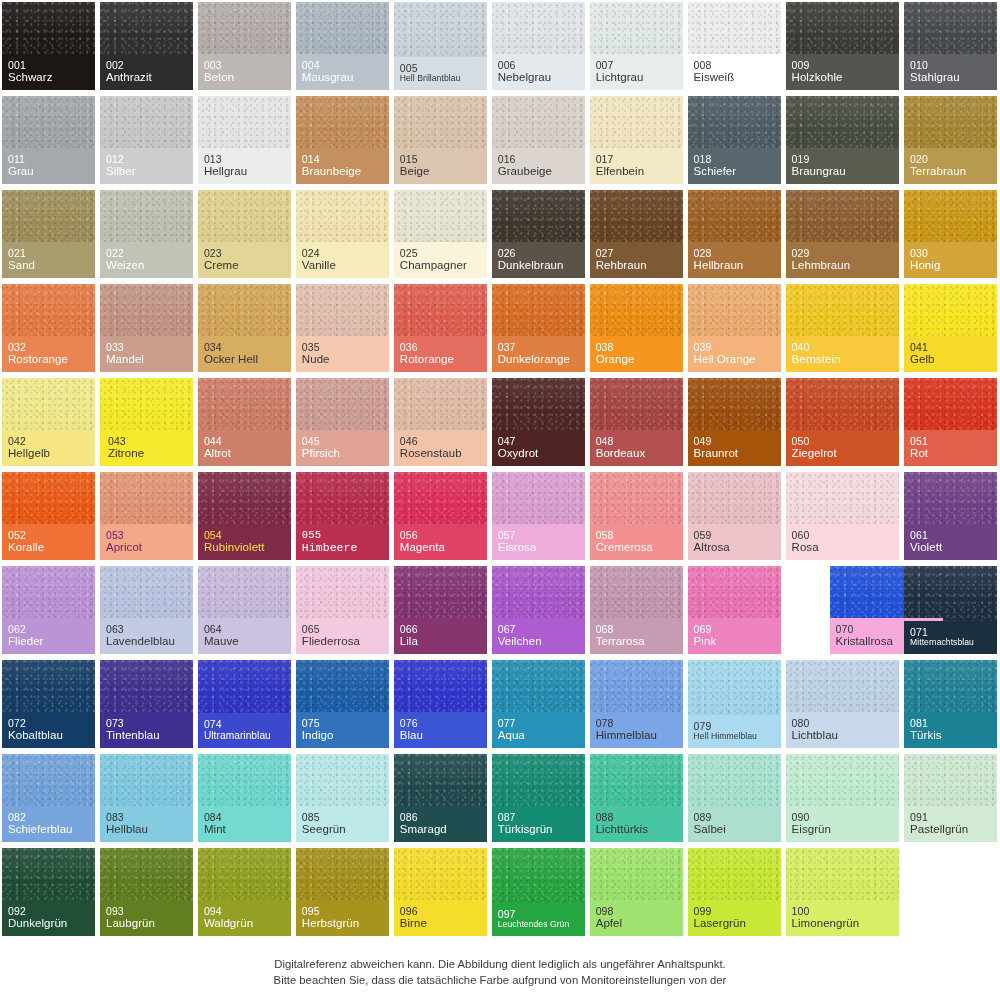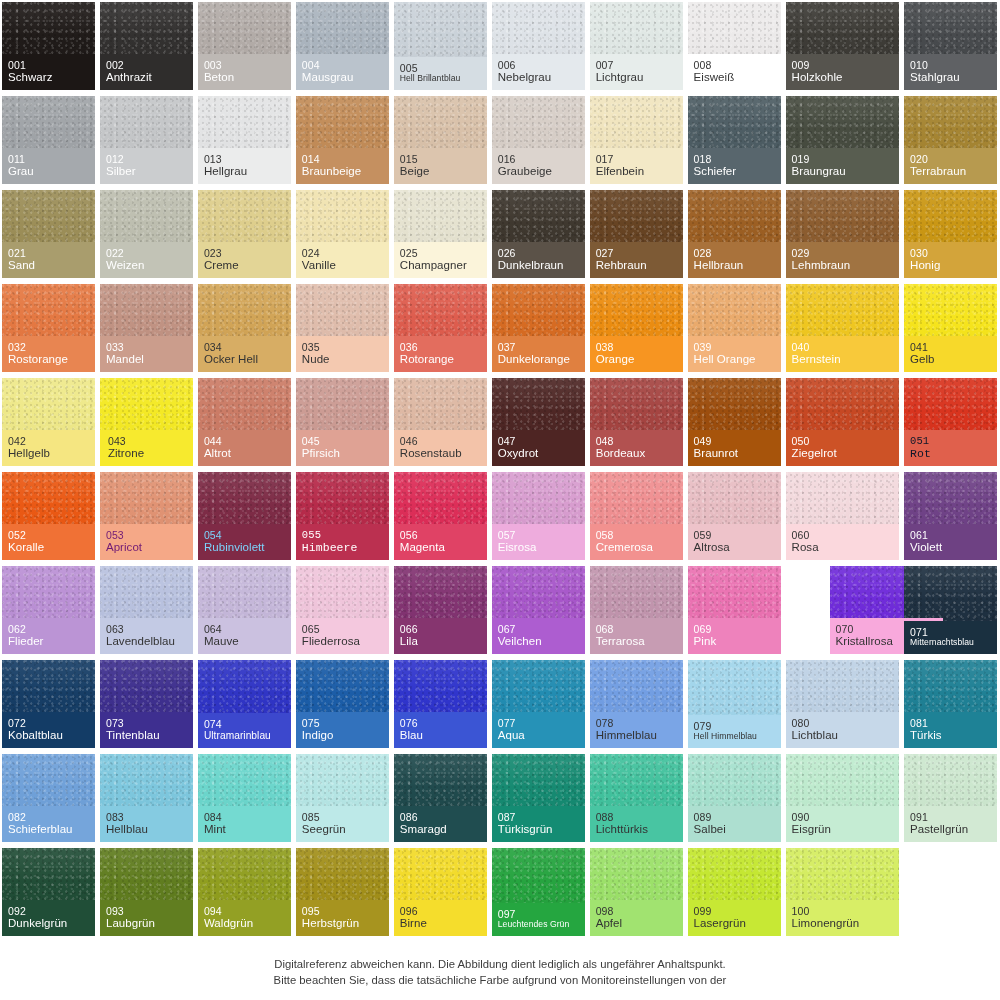--- a/index.html
+++ b/index.html
@@ -521,21 +521,21 @@
         <div class="swatch-texture"></div>
         <div class="swatch-label" style="background-color: rgb(205, 82, 38); color: rgb(255, 255, 255);">
           <span class="swatch-code">050</span>
           <span class="swatch-name">Ziegelrot</span>
         </div>
       </div>
     </div>
     <div class="swatch">
       <div class="swatch-inner" style="background-color: rgb(216, 48, 26);">
         <div class="swatch-texture"></div>
-        <div class="swatch-label" style="background-color: rgb(224, 96, 76); color: #0f172a; font-family: Liberation Mono, monospace;">
+        <div class="swatch-label" style="background-color: rgb(224, 96, 76); color: #ffffff;">
           <span class="swatch-code">051</span>
           <span class="swatch-name">Rot</span>
         </div>
       </div>
     </div>
     <div class="swatch">
       <div class="swatch-inner" style="background-color: rgb(234, 86, 16);">
         <div class="swatch-texture"></div>
         <div class="swatch-label" style="background-color: rgb(240, 113, 53); color: rgb(255, 255, 255);">
           <span class="swatch-code">052</span>
@@ -548,21 +548,21 @@
         <div class="swatch-texture"></div>
         <div class="swatch-label" style="background-color: rgb(245, 168, 135); color: #701a75;">
           <span class="swatch-code">053</span>
           <span class="swatch-name">Apricot</span>
         </div>
       </div>
     </div>
     <div class="swatch">
       <div class="swatch-inner" style="background-color: rgb(123, 40, 67);">
         <div class="swatch-texture"></div>
-        <div class="swatch-label" style="background-color: rgb(127, 42, 70); color: #7dd3fc;">
+        <div class="swatch-label" style="background-color: rgb(127, 42, 70); color: #fde047;">
           <span class="swatch-code">054</span>
           <span class="swatch-name">Rubinviolett</span>
         </div>
       </div>
     </div>
     <div class="swatch">
       <div class="swatch-inner" style="background-color: rgb(181, 39, 71); font-family: Liberation Mono, monospace;">
         <div class="swatch-texture"></div>
         <div class="swatch-label" style="background-color: rgb(187, 48, 80); color: rgb(255, 255, 255);">
           <span class="swatch-code">055</span>
@@ -690,21 +690,21 @@
     <div class="swatch">
       <div class="swatch-inner" style="background-color: rgb(234, 111, 176);">
         <div class="swatch-texture"></div>
         <div class="swatch-label" style="background-color: rgb(238, 130, 188); color: rgb(255, 255, 255);">
           <span class="swatch-code">069</span>
           <span class="swatch-name">Pink</span>
         </div>
       </div>
     </div>
     <div class="swatch">
-      <div class="swatch-inner" style="background-color: #6d28d9; margin-left: 44px;">
+      <div class="swatch-inner" style="background-color: #1d4ed8; margin-left: 44px;">
         <div class="swatch-texture"></div>
         <div class="swatch-label" style="background-color: rgb(248, 169, 220); color: rgb(51, 51, 51);">
           <span class="swatch-code">070</span>
           <span class="swatch-name">Kristallrosa</span>
         </div>
       </div>
     </div>
     <div class="swatch">
       <div class="swatch-inner" style="background-color: rgb(27, 45, 62);">
         <div class="swatch-texture"></div>

